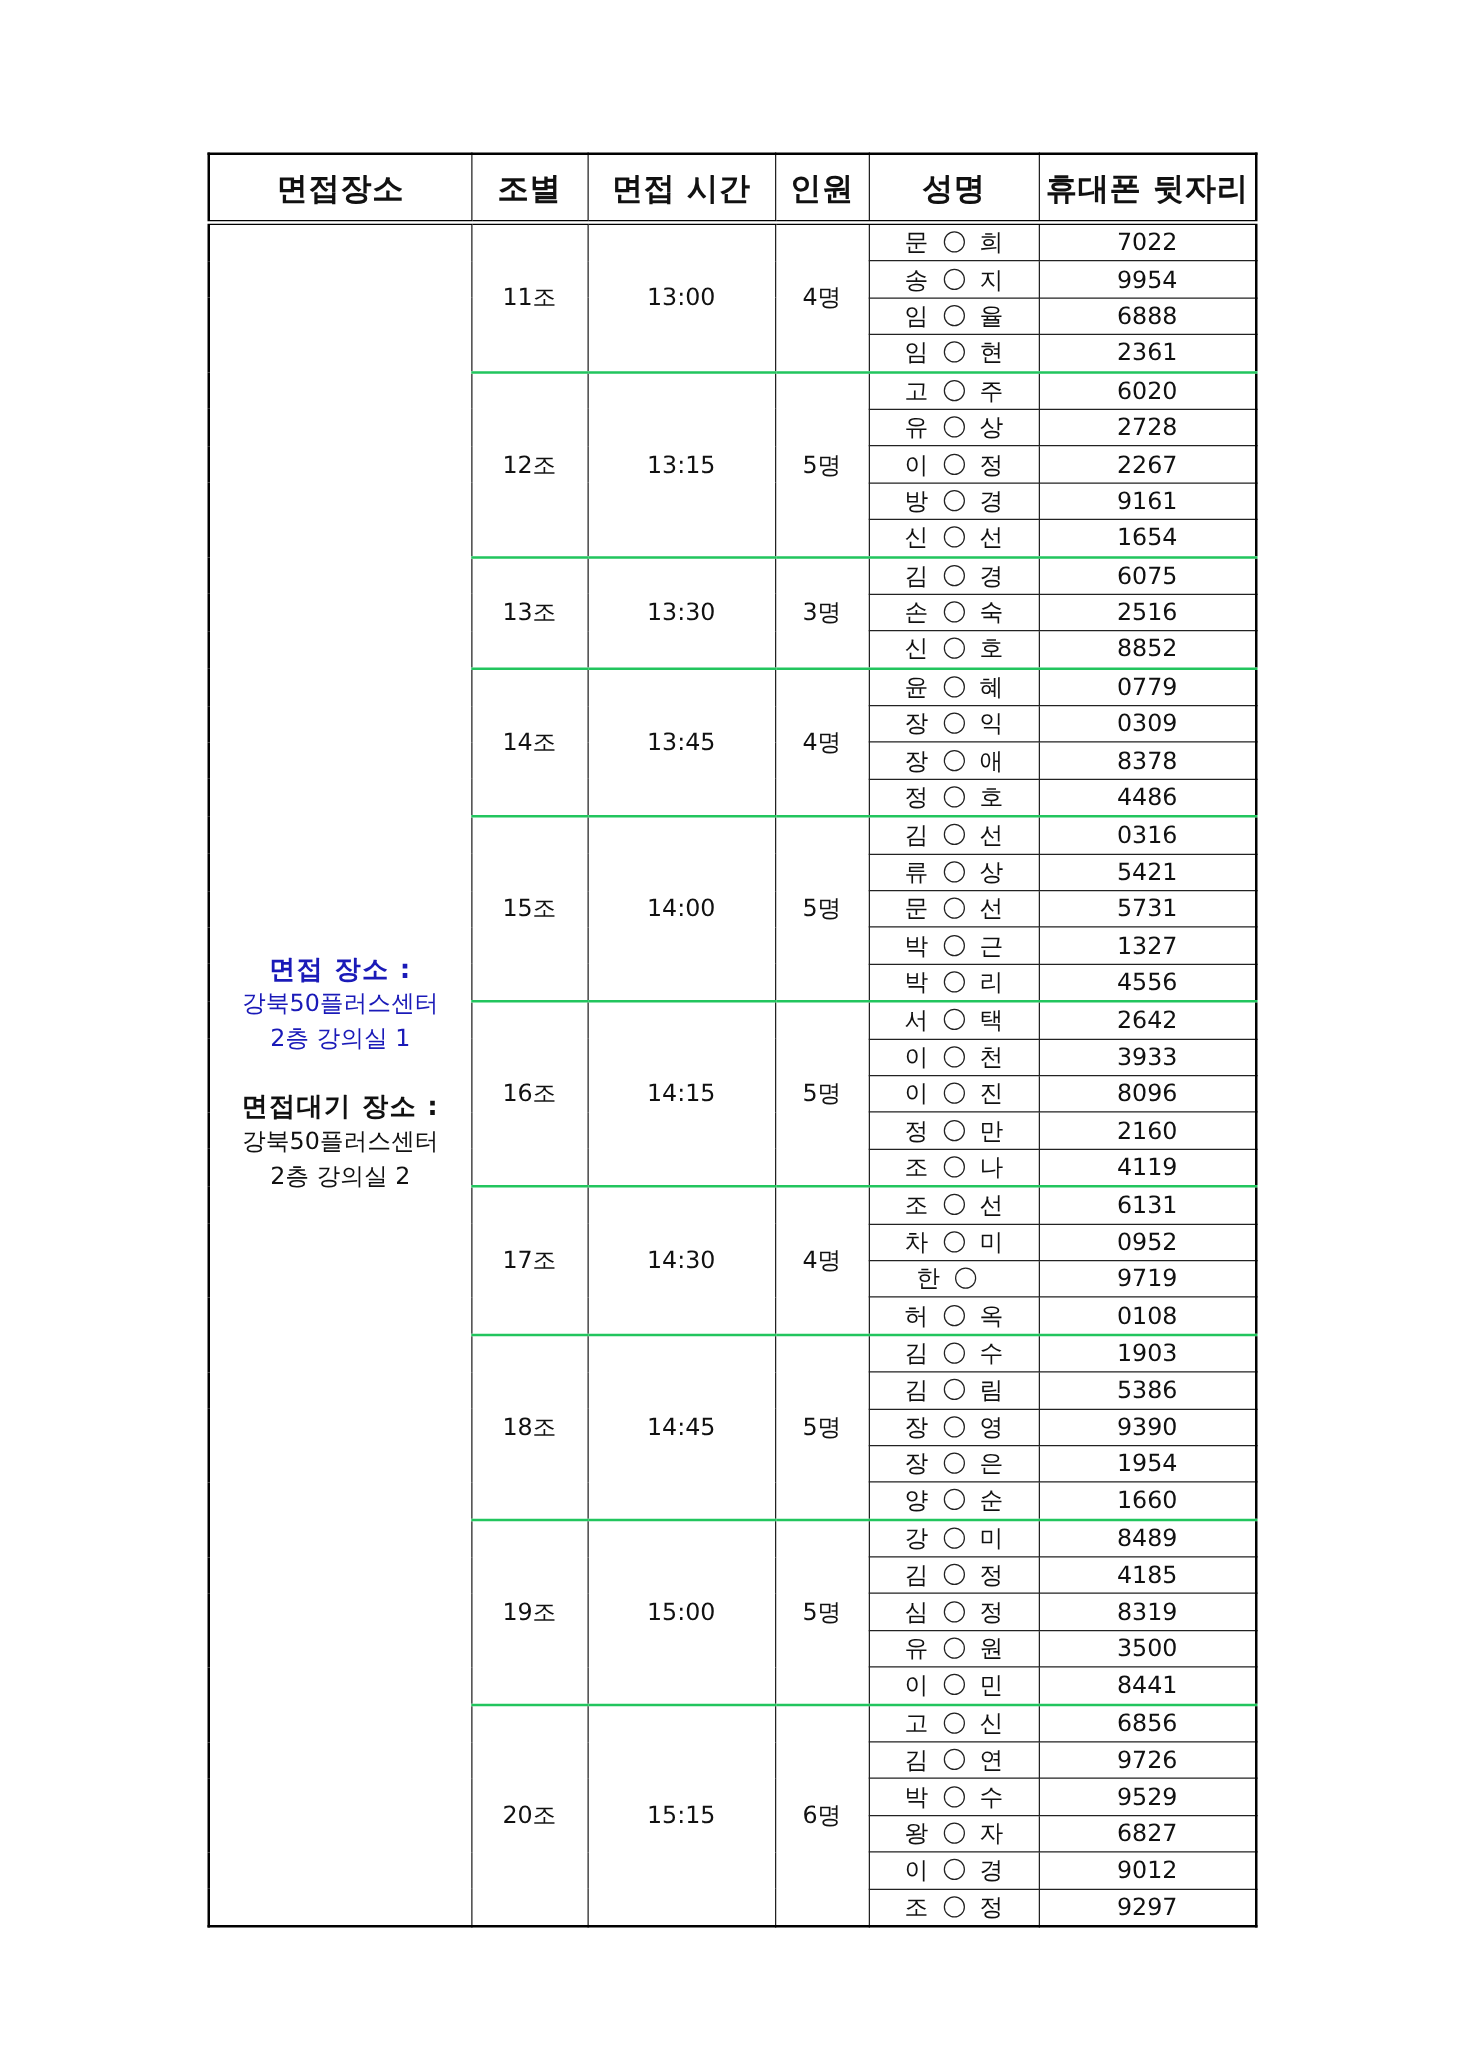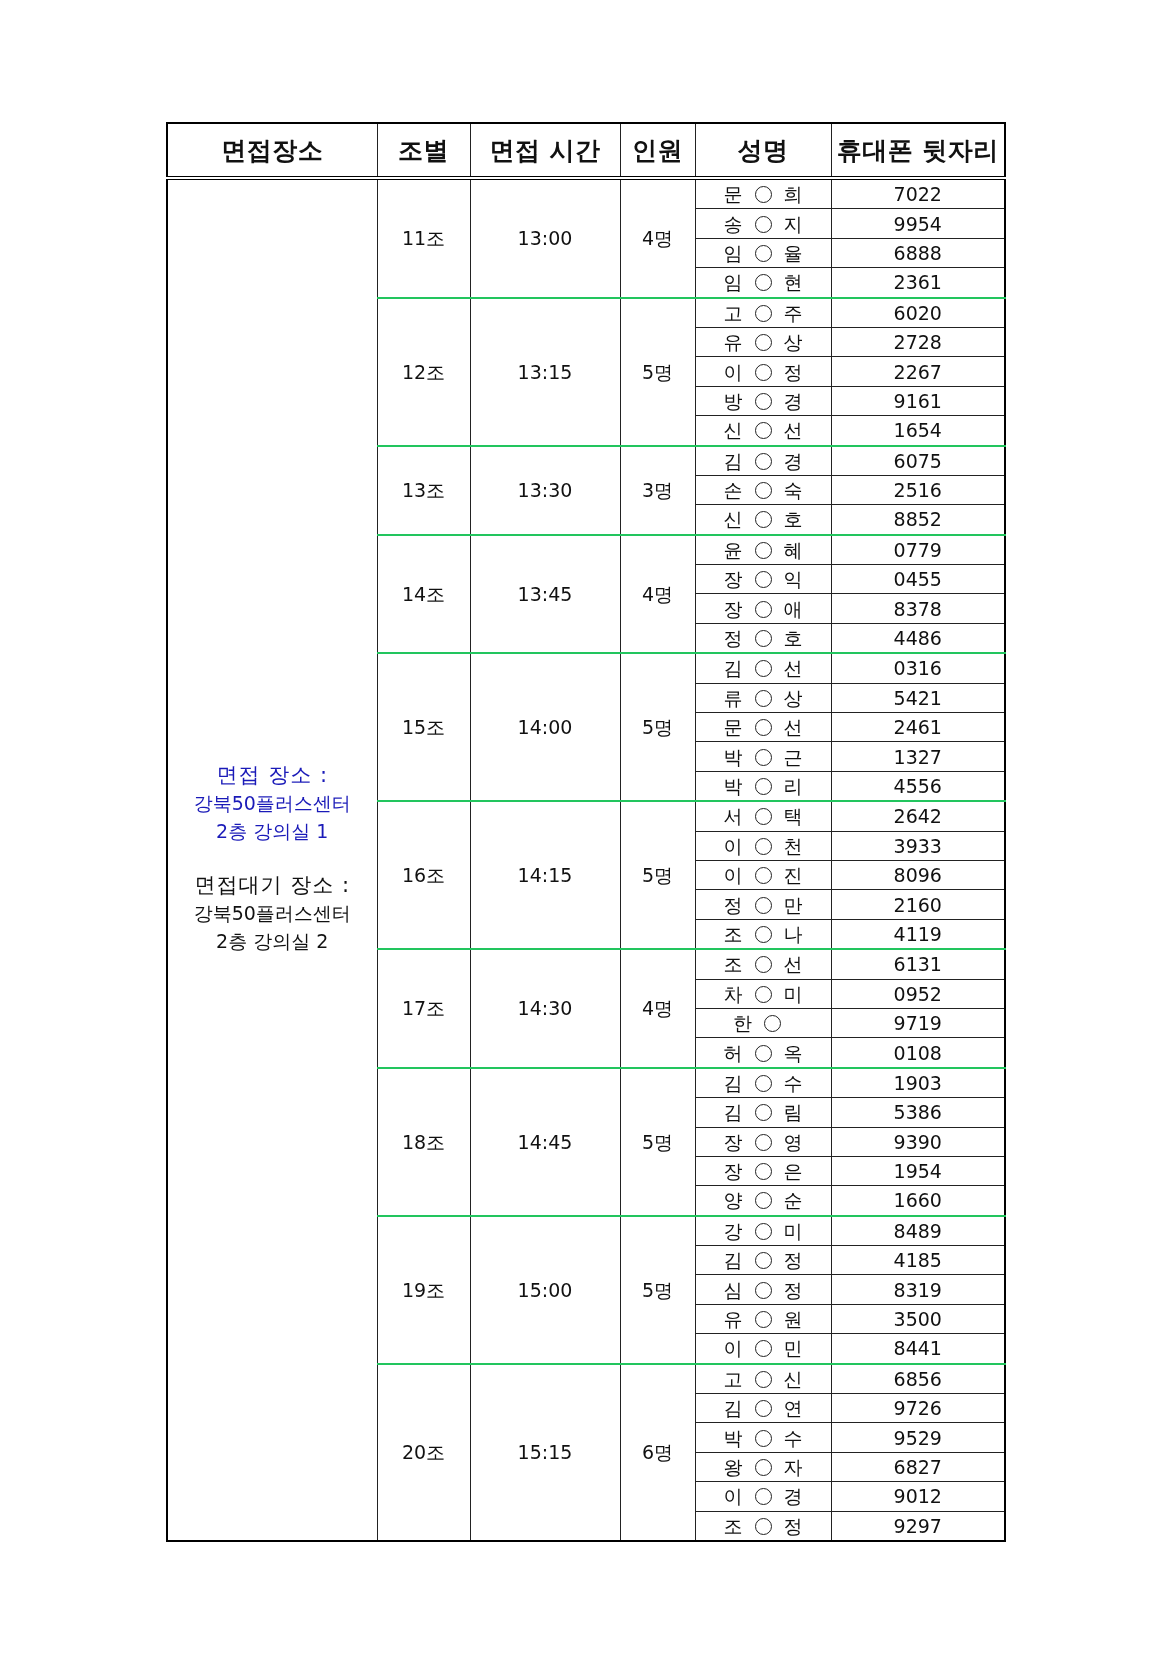--- a/index.html
+++ b/index.html
@@ -21,21 +21,21 @@
       height: 52px; font-size: 25px; font-weight: bold;
       border-bottom: 4px double #000;
       letter-spacing: 0.5px;
     }
     table.sched td { font-size: 19px; height: 28.4px; line-height: 28px; }
     table.sched tr.group-start td { border-top: 2px solid #22c55e; }
     table.sched tbody tr:first-child td { border-top: none; }
     td.place { border-right: 1px solid #222; line-height: 1.7; white-space: normal; }
     .place-block { display: block; margin-bottom: 26px; }
     .place-block:last-child { margin-bottom: 4px; }
-    .place-title { display: block; font-weight: normal; font-size: 21px; letter-spacing: 1px; }
+    .place-title { display: block; font-weight: bold; font-size: 21px; letter-spacing: 1px; }
     .place-line { display: block; font-size: 19px; }
     .blue { color: #1a1ab8; }
     .name-cell { letter-spacing: 0; margin-left: 28px; }
     .name-cell .circle { display: inline-block; width: 15px; height: 15px; border: 1px solid #222; border-radius: 50%; vertical-align: -2px; margin: 0 12px; }
   </style>
 </head>
 <body>
 
 <table class="sched">
   <colgroup>
@@ -128,21 +128,21 @@
       </tr>
       <tr class="group-start">
         <td rowspan="4">14조</td>
         <td rowspan="4">13:45</td>
         <td rowspan="4">4명</td>
         <td class="name-cell"><span>윤</span><span class="circle"></span><span>혜</span></td>
         <td>0779</td>
       </tr>
       <tr>
         <td class="name-cell"><span>장</span><span class="circle"></span><span>익</span></td>
-        <td>0455</td>
+        <td>0309</td>
       </tr>
       <tr>
         <td class="name-cell"><span>장</span><span class="circle"></span><span>애</span></td>
         <td>8378</td>
       </tr>
       <tr>
         <td class="name-cell"><span>정</span><span class="circle"></span><span>호</span></td>
         <td>4486</td>
       </tr>
       <tr class="group-start">
@@ -151,21 +151,21 @@
         <td rowspan="5">5명</td>
         <td class="name-cell"><span>김</span><span class="circle"></span><span>선</span></td>
         <td>0316</td>
       </tr>
       <tr>
         <td class="name-cell"><span>류</span><span class="circle"></span><span>상</span></td>
         <td>5421</td>
       </tr>
       <tr>
         <td class="name-cell"><span>문</span><span class="circle"></span><span>선</span></td>
-        <td>2461</td>
+        <td>5731</td>
       </tr>
       <tr>
         <td class="name-cell"><span>박</span><span class="circle"></span><span>근</span></td>
         <td>1327</td>
       </tr>
       <tr>
         <td class="name-cell"><span>박</span><span class="circle"></span><span>리</span></td>
         <td>4556</td>
       </tr>
       <tr class="group-start">

